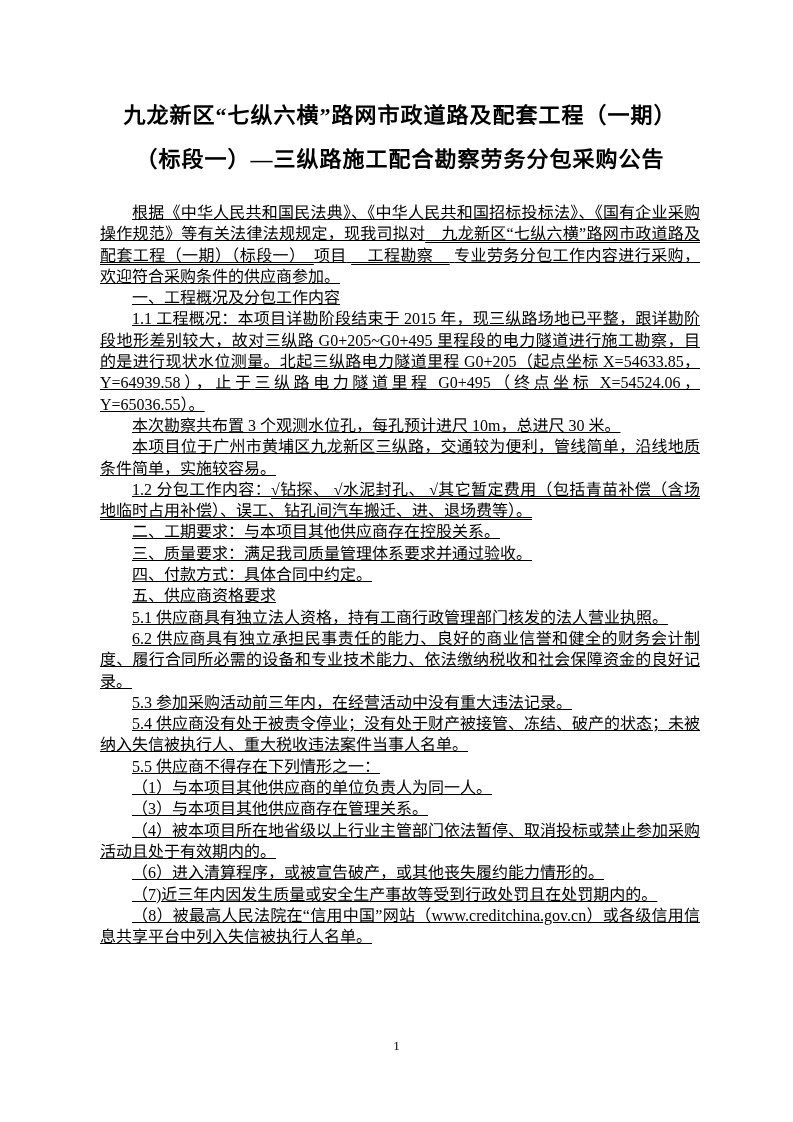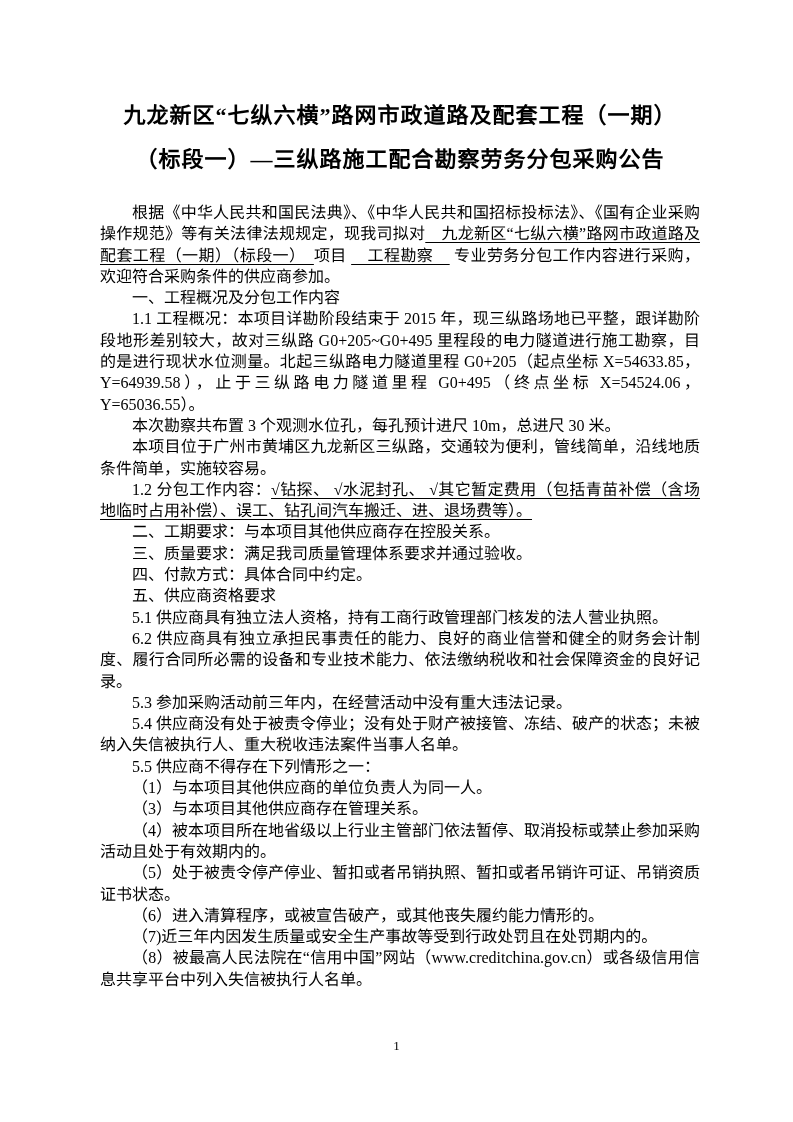--- a/index.html
+++ b/index.html
@@ -25,20 +25,21 @@
     font-weight: bold;
     line-height: 44px;
     text-align: center;
     letter-spacing: 1px;
   }
   .title .tl { display: block; }
   .body-text {
     font-size: 16px;
     line-height: 21.3px;
     text-align: justify;
+    text-decoration: underline;
   }
   .para {
     margin: 0;
     text-indent: 2em;
   }
   .ul {
     text-decoration: underline;
     text-decoration-thickness: 1px;
     text-underline-offset: 3px;
   }
@@ -79,21 +80,20 @@
     <p class="para">四、付款方式：具体合同中约定。</p>
     <p class="para">五、供应商资格要求</p>
     <p class="para">5.1 供应商具有独立法人资格，持有工商行政管理部门核发的法人营业执照。</p>
     <p class="para">6.2 供应商具有独立承担民事责任的能力、良好的商业信誉和健全的财务会计制度、履行合同所必需的设备和专业技术能力、依法缴纳税收和社会保障资金的良好记录。</p>
     <p class="para">5.3 参加采购活动前三年内，在经营活动中没有重大违法记录。</p>
     <p class="para">5.4 供应商没有处于被责令停业；没有处于财产被接管、冻结、破产的状态；未被纳入失信被执行人、重大税收违法案件当事人名单。</p>
     <p class="para">5.5 供应商不得存在下列情形之一：</p>
     <p class="para">（1）与本项目其他供应商的单位负责人为同一人。</p>
     <p class="para">（3）与本项目其他供应商存在管理关系。</p>
     <p class="para">（4）被本项目所在地省级以上行业主管部门依法暂停、取消投标或禁止参加采购活动且处于有效期内的。</p>
-    <p class="para">（5）处于被责令停产停业、暂扣或者吊销执照、暂扣或者吊销许可证、吊销资质证书状态。</p>
     <p class="para">（6）进入清算程序，或被宣告破产，或其他丧失履约能力情形的。</p>
     <p class="para">（7)近三年内因发生质量或安全生产事故等受到行政处罚且在处罚期内的。</p>
     <p class="para">（8）被最高人民法院在“信用中国”网站（www.creditchina.gov.cn）或各级信用信息共享平台中列入失信被执行人名单。</p>
 
   </div>
 
   <div class="footer-pagenum">1</div>
 
 </div>
 

